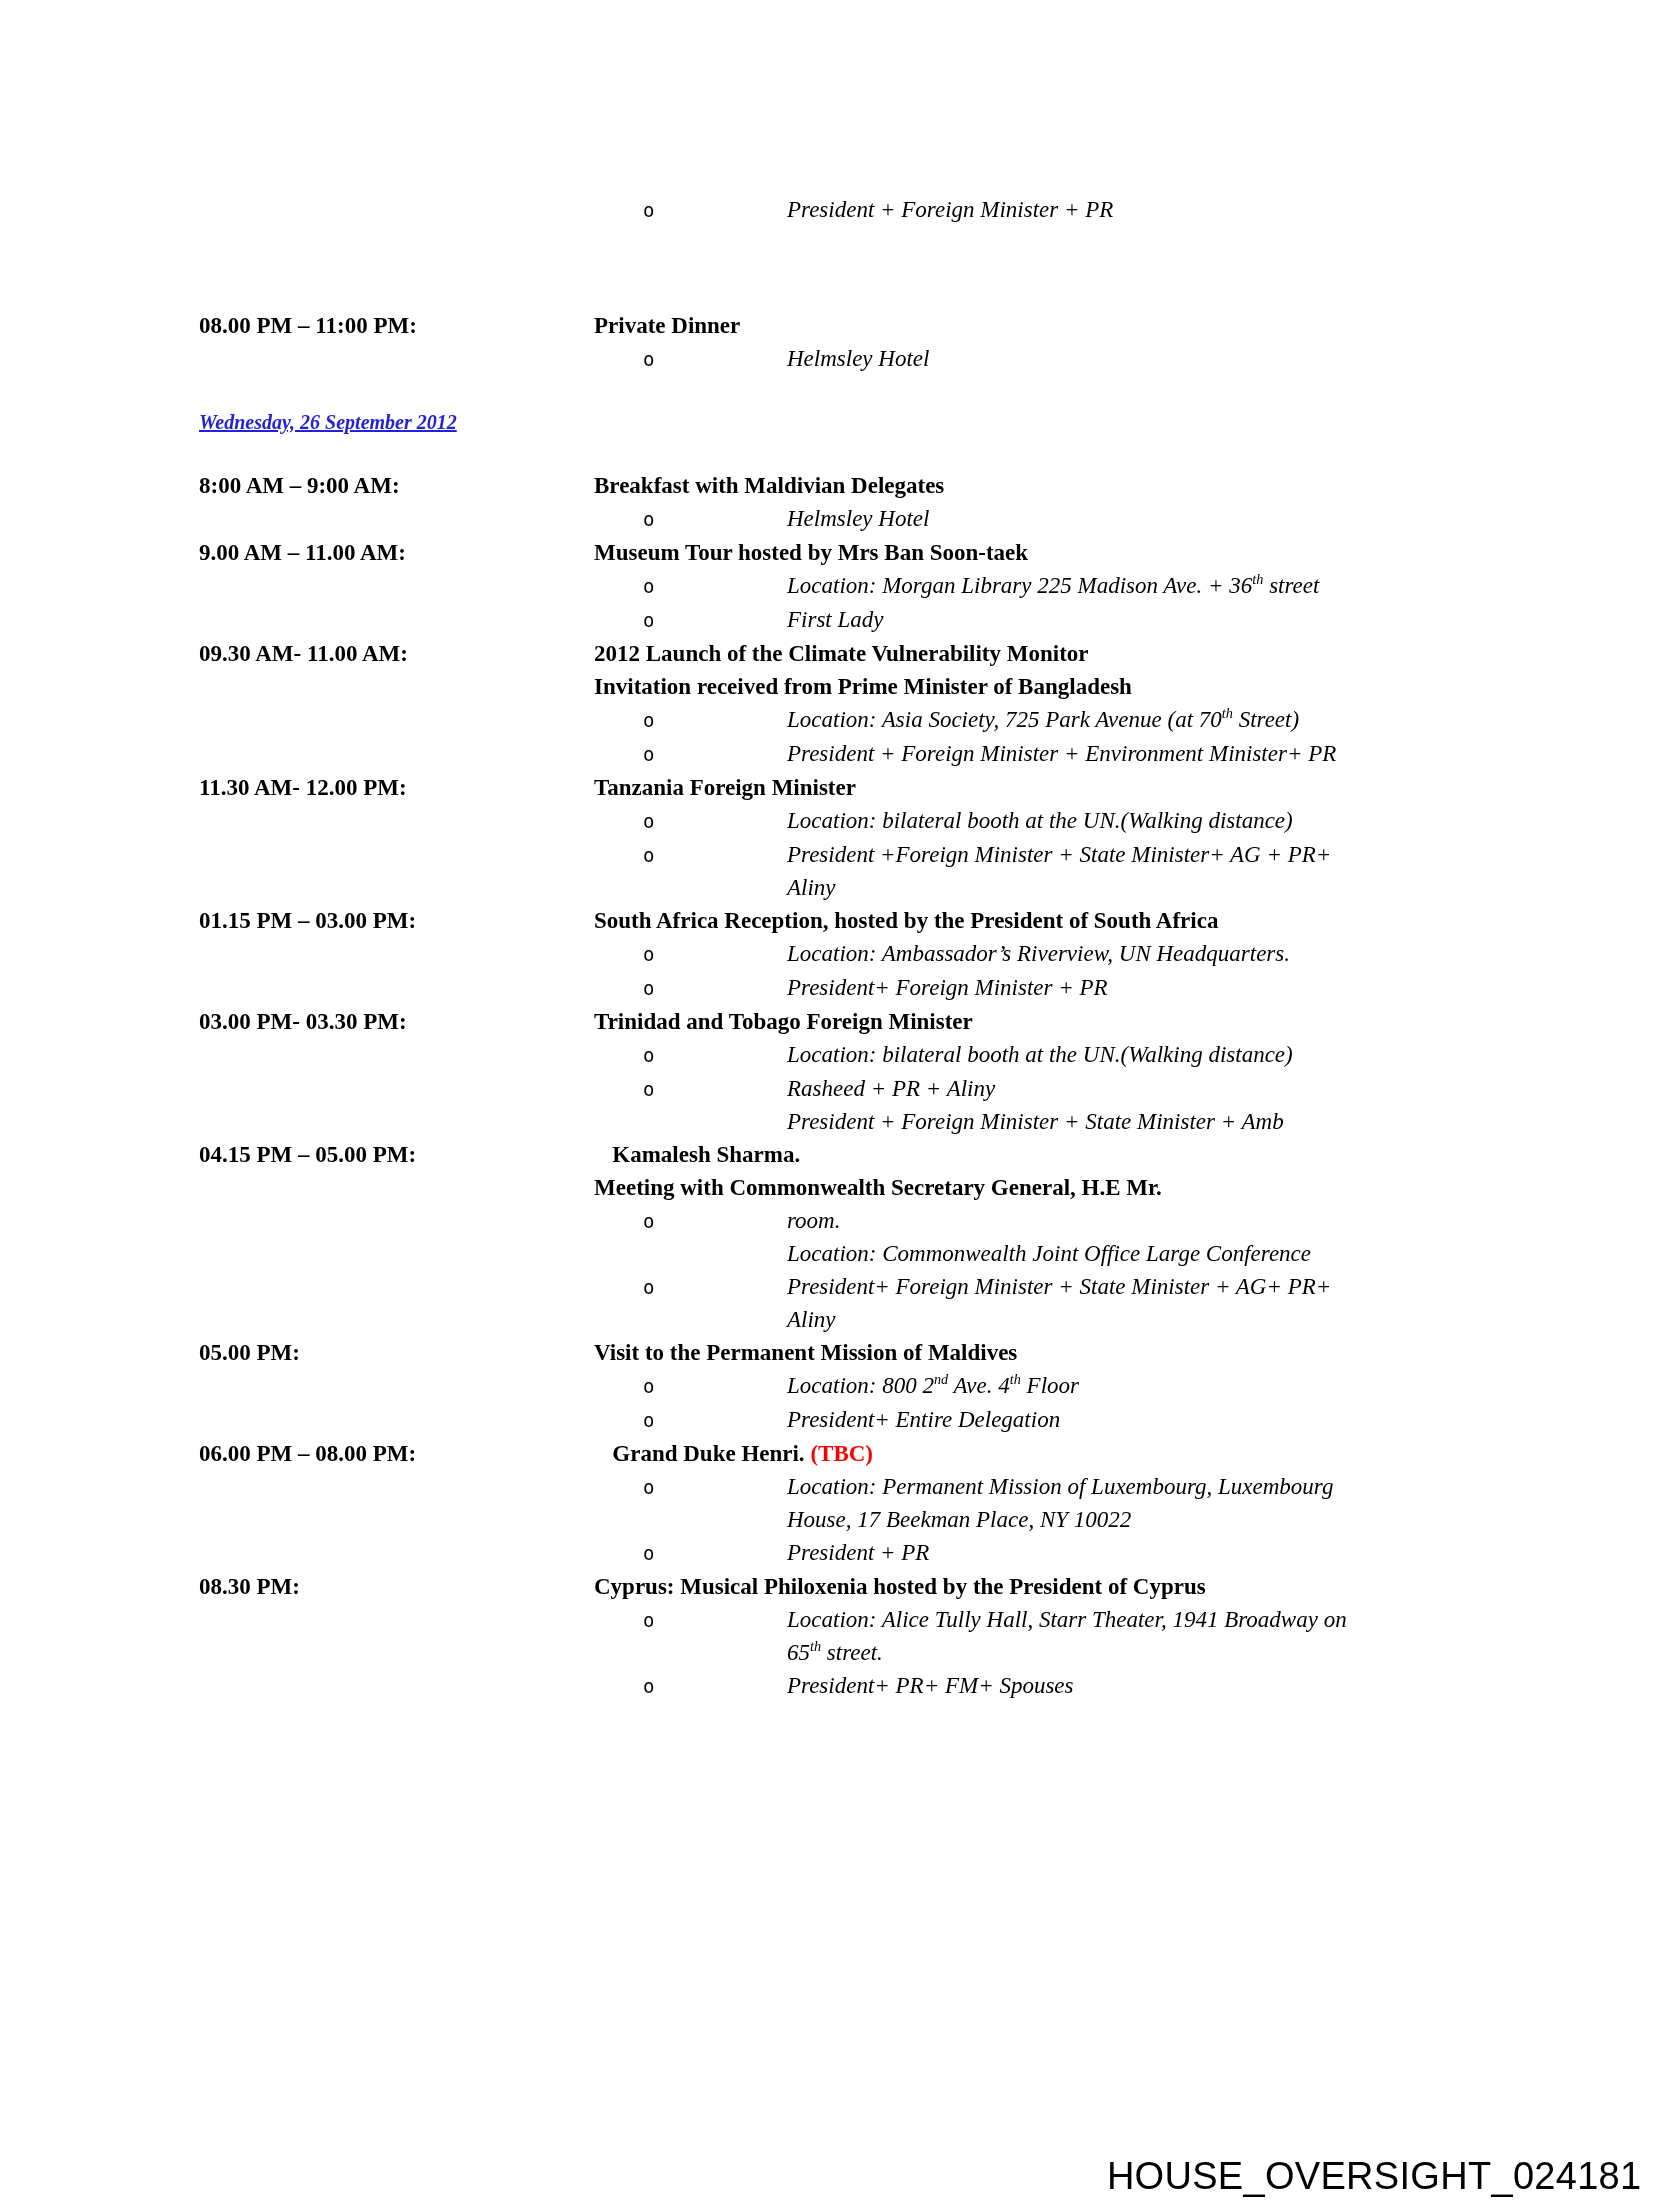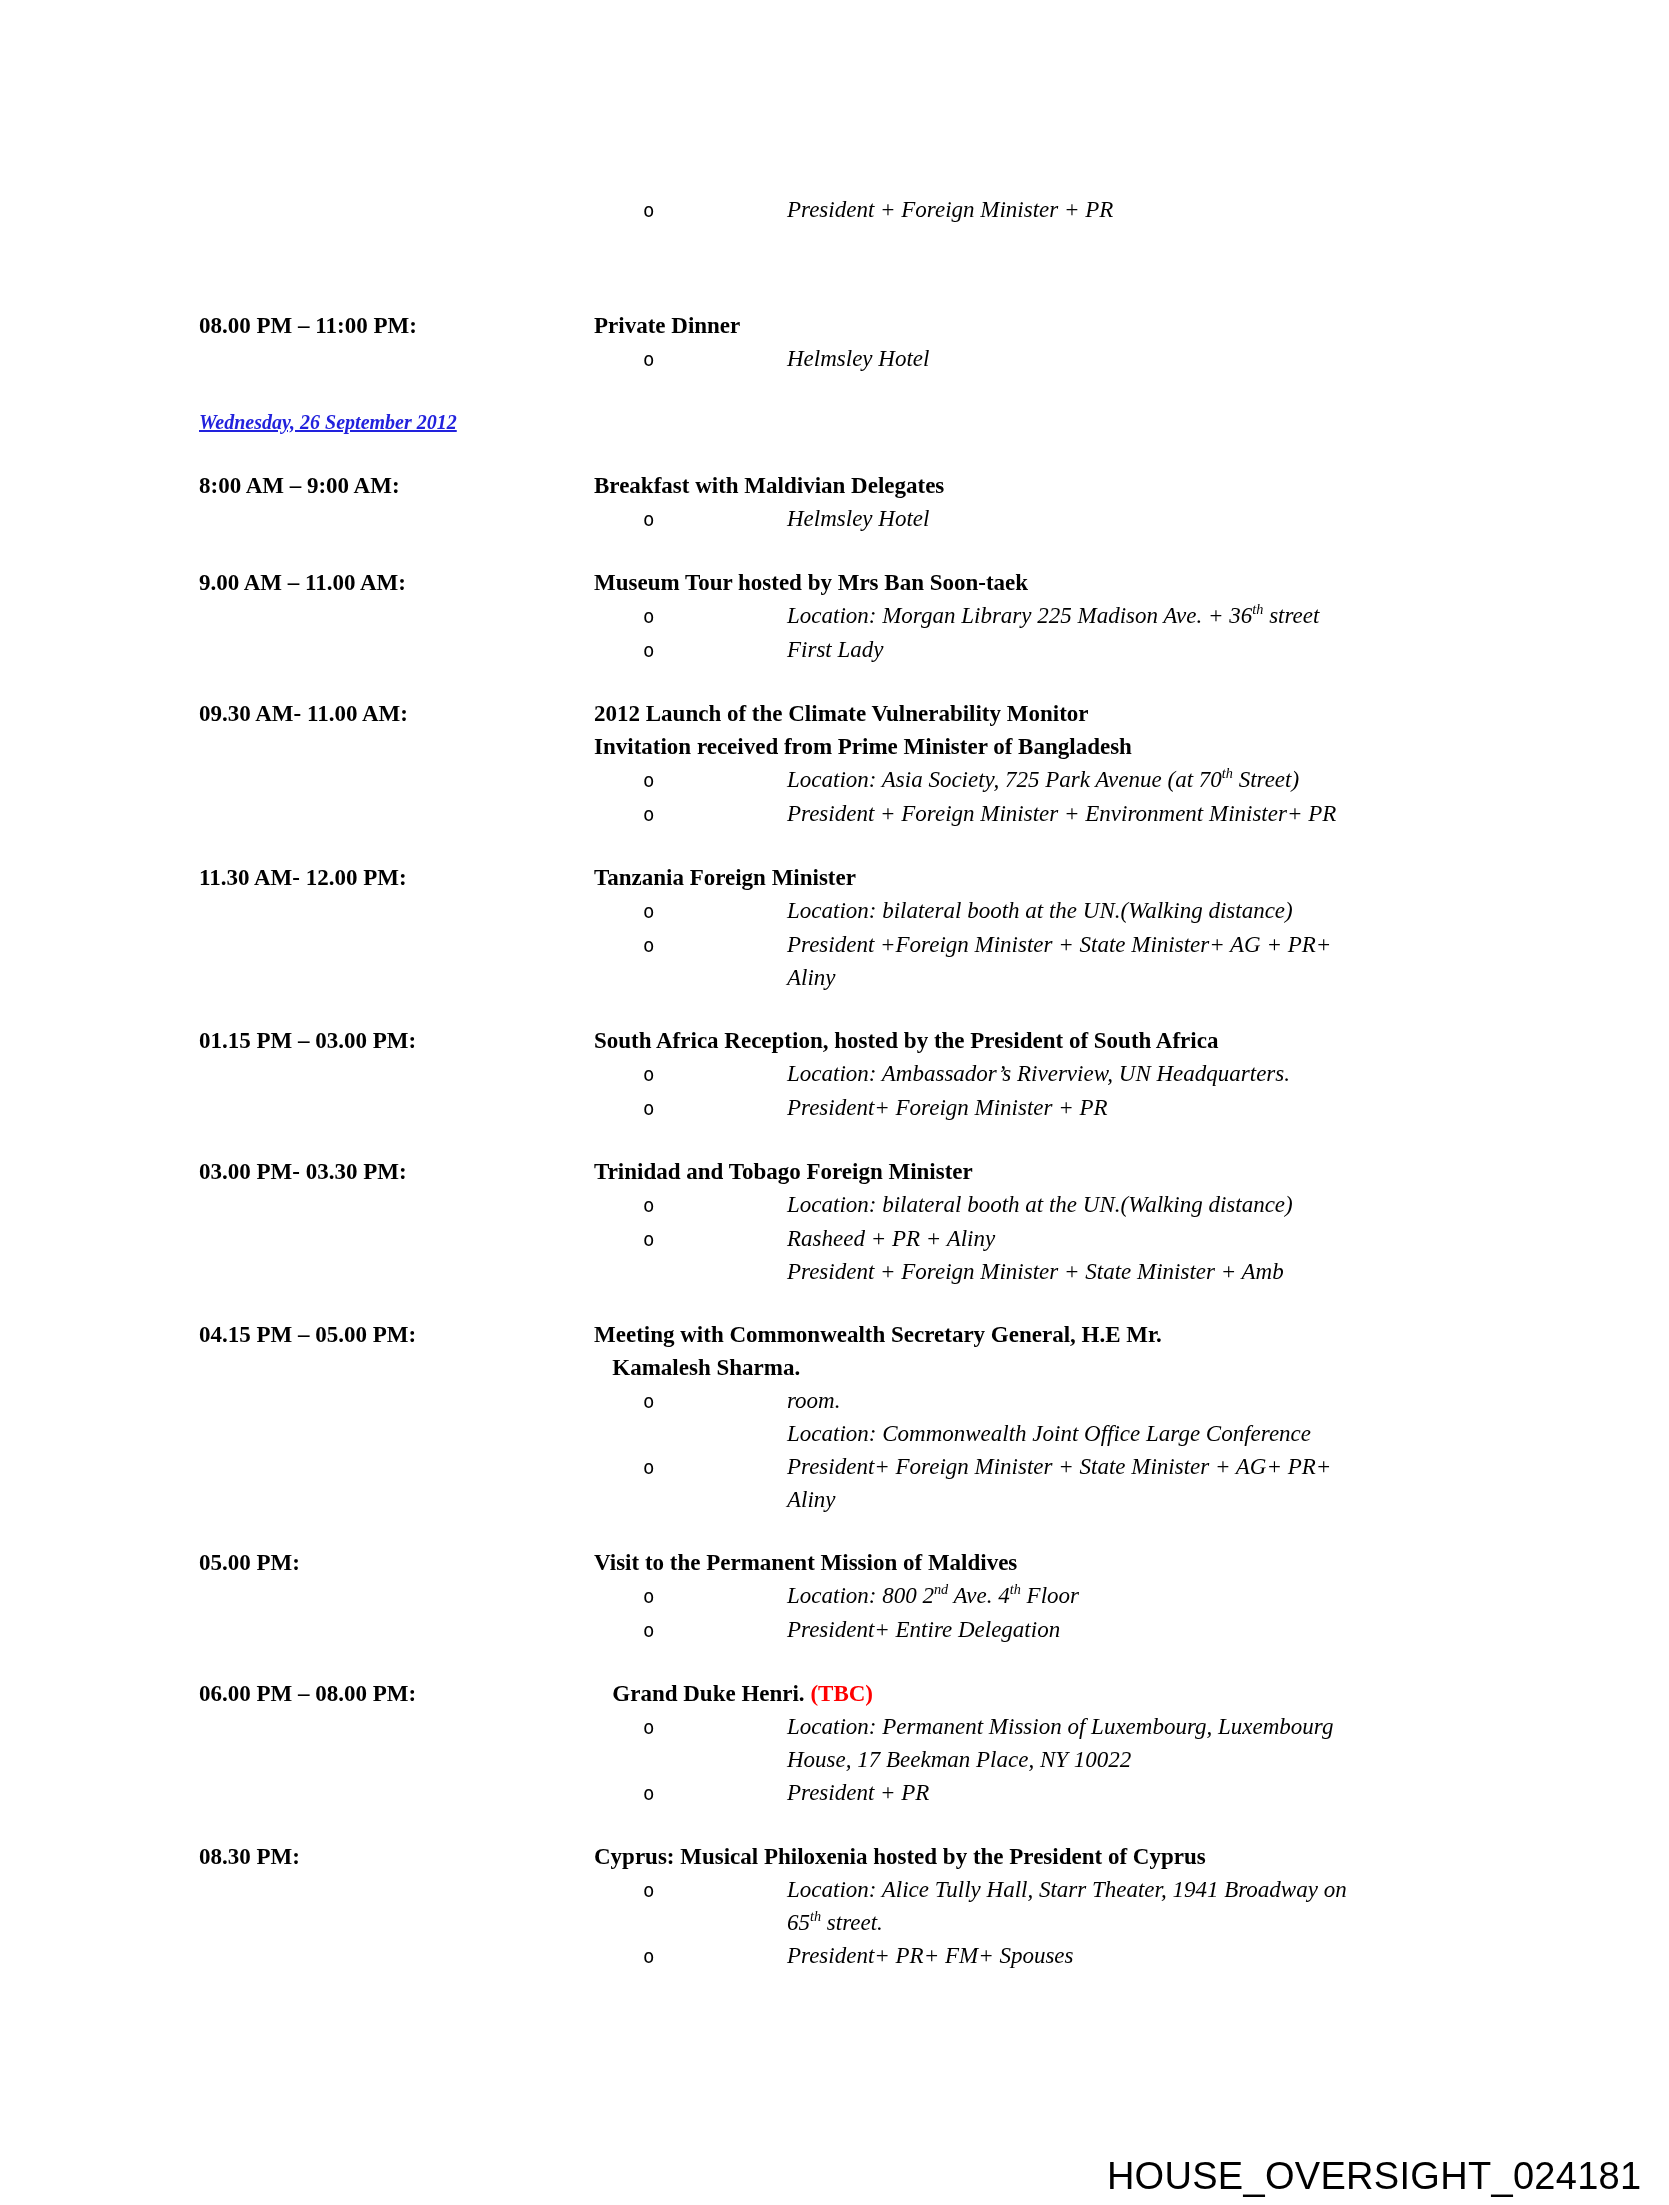--- a/index.html
+++ b/index.html
@@ -16,21 +16,21 @@
     width: 1669px;
     padding: 193px 26px 0 199px;
     font-size: 23px;
     line-height: 33px;
   }
   .event {
     display: flex;
     align-items: flex-start;
   }
   #top-events .event + .event { margin-top: 82px; }
-  #main-events .event + .event { margin-top: 30px; }
+  #main-events .event + .event { }
   .time {
     width: 395px;
     flex-shrink: 0;
     font-weight: bold;
     white-space: nowrap;
   }
   .content { width: 1008px; }
   .title-line { font-weight: bold; }
   .title-line.indent { padding-left: 18.3px; }
   .red { color: var(--tbc-color, #ff0000); }
@@ -206,22 +206,22 @@
             <span class="bullet-text">
               <span class="bline">Rasheed + PR + Aliny</span>
               <span class="bline">President + Foreign Minister + State Minister + Amb</span>
             </span>
           </div>
         </div>
       </div>
       <div class="event">
         <div class="time">04.15 PM – 05.00 PM:</div>
         <div class="content">
+          <div class="title-line indent">Kamalesh Sharma.</div>
           <div class="title-line">Meeting with Commonwealth Secretary General, H.E Mr.</div>
-          <div class="title-line indent">Kamalesh Sharma.</div>
           <div class="bullet">
             <span class="marker">o</span>
             <span class="bullet-text">
               <span class="bline">room.</span>
               <span class="bline">Location: Commonwealth Joint Office Large Conference</span>
             </span>
           </div>
           <div class="bullet">
             <span class="marker">o</span>
             <span class="bullet-text">

